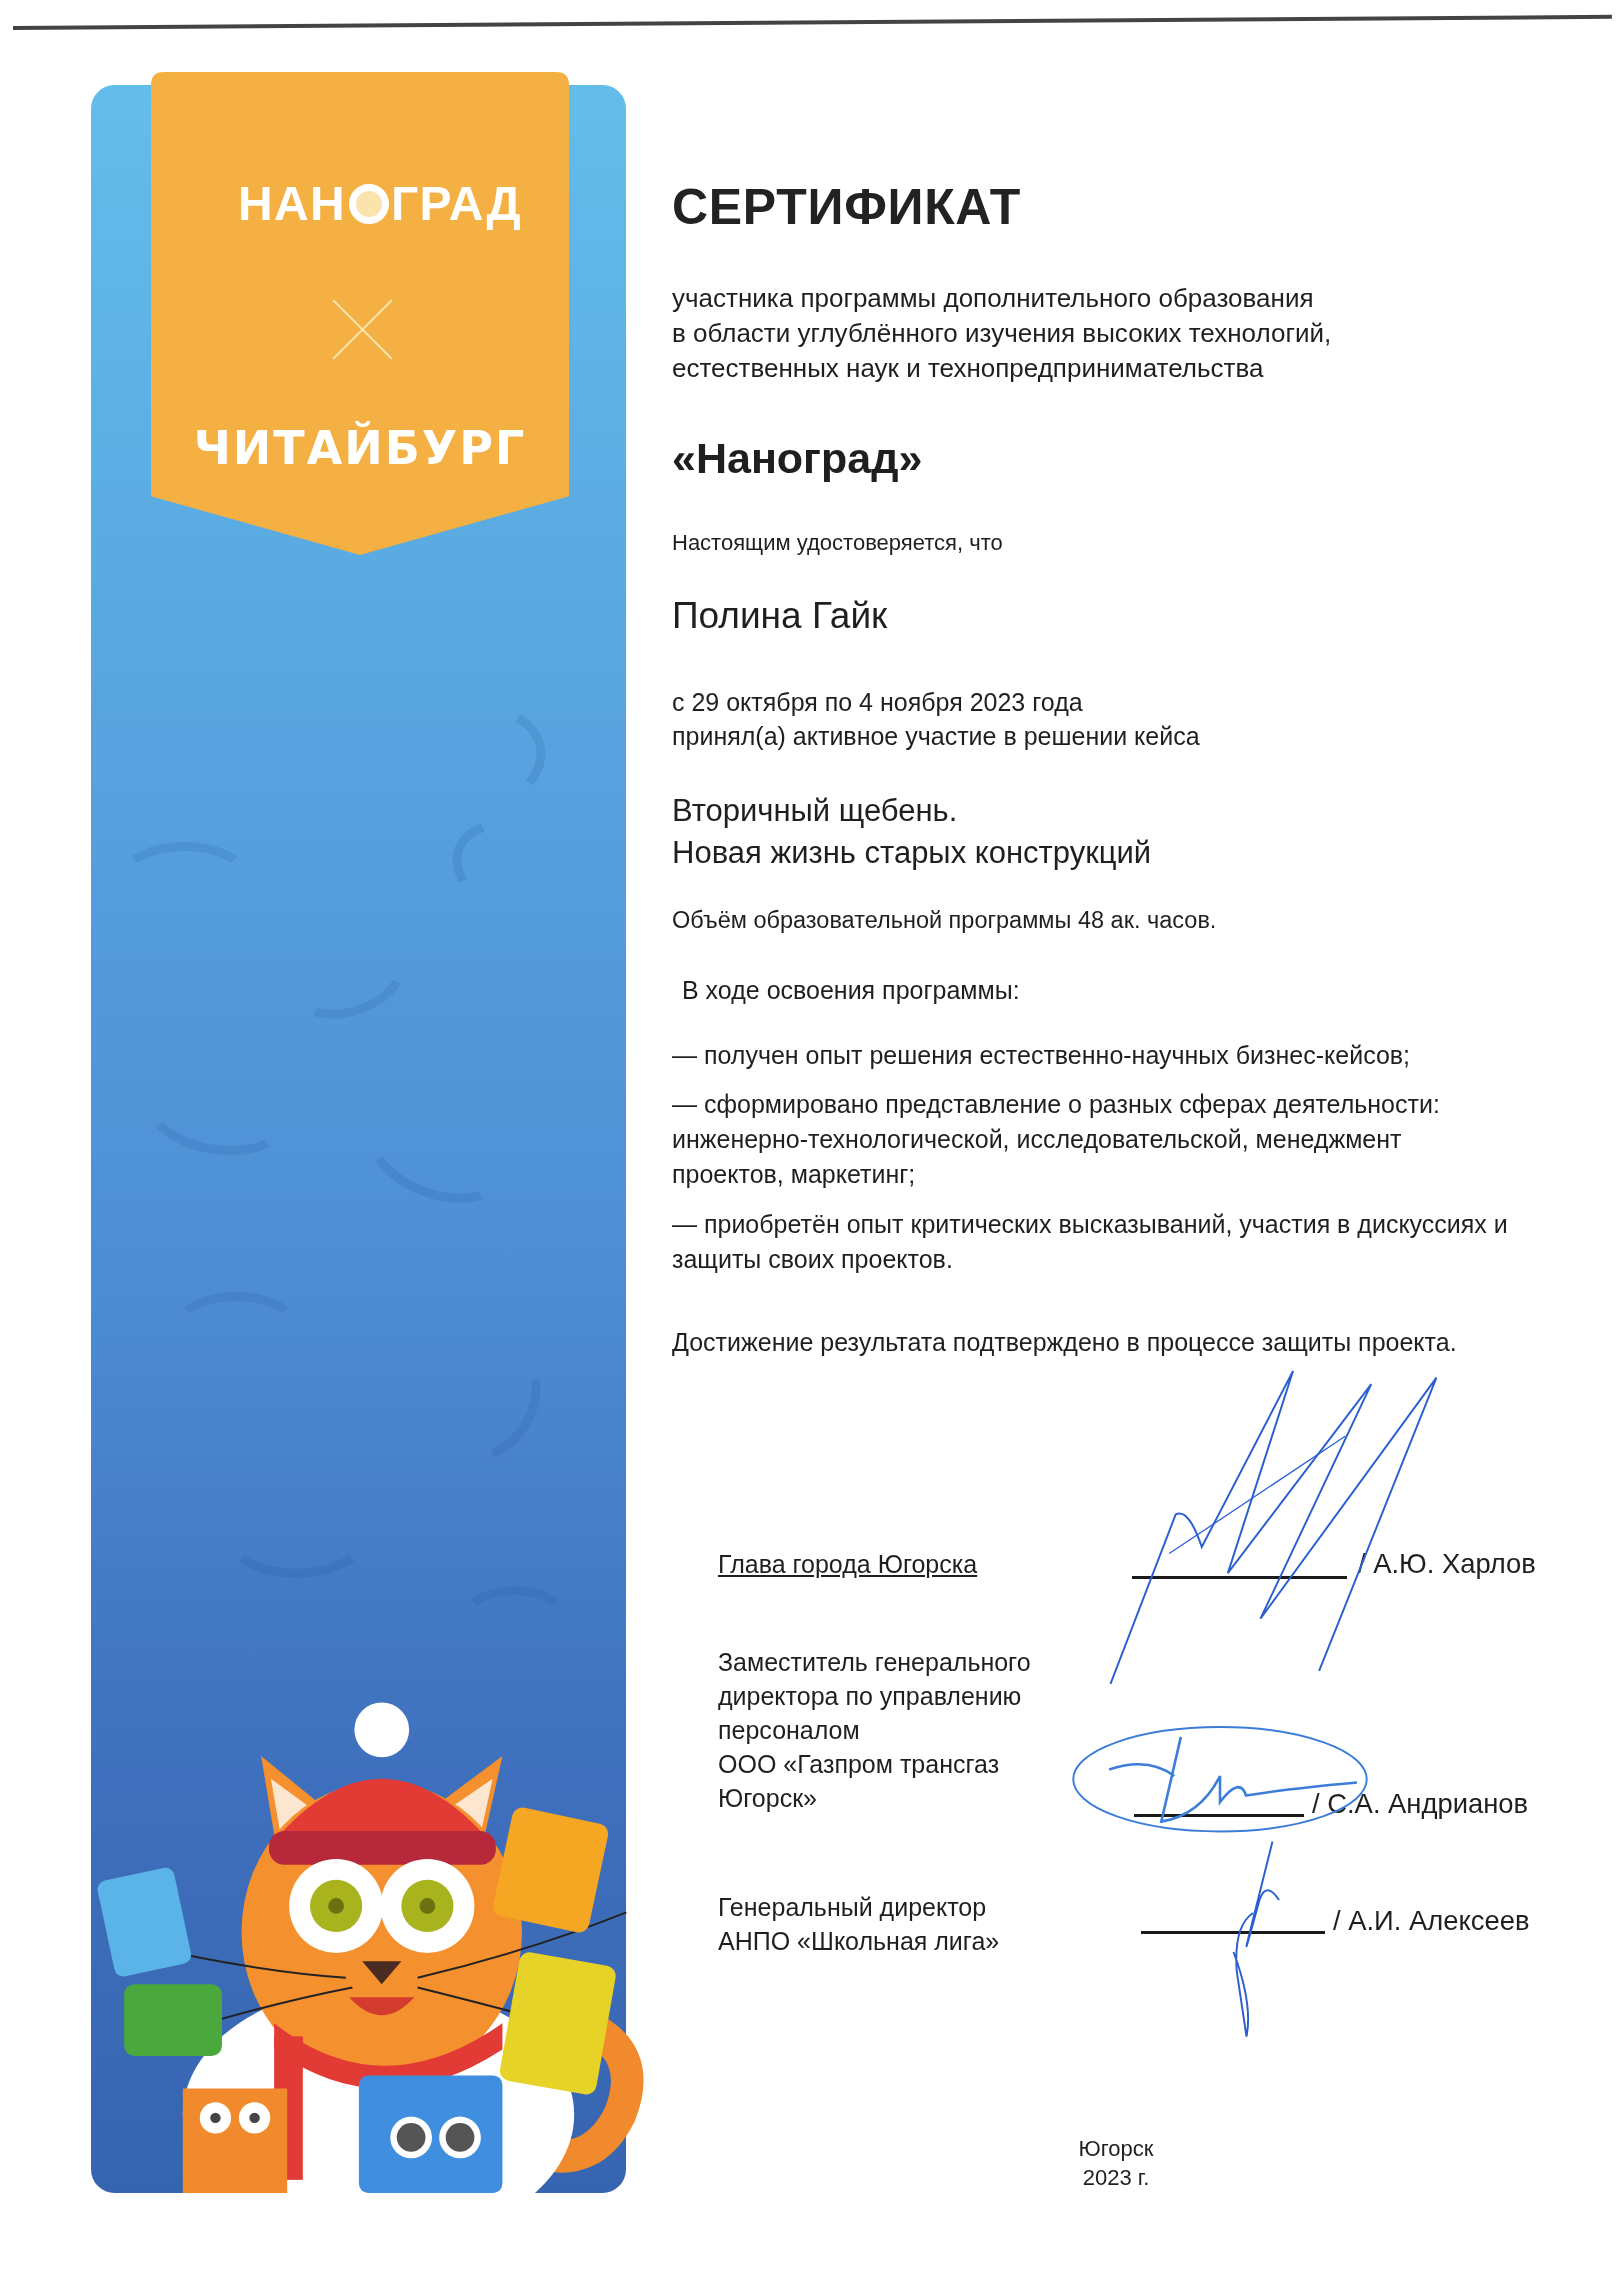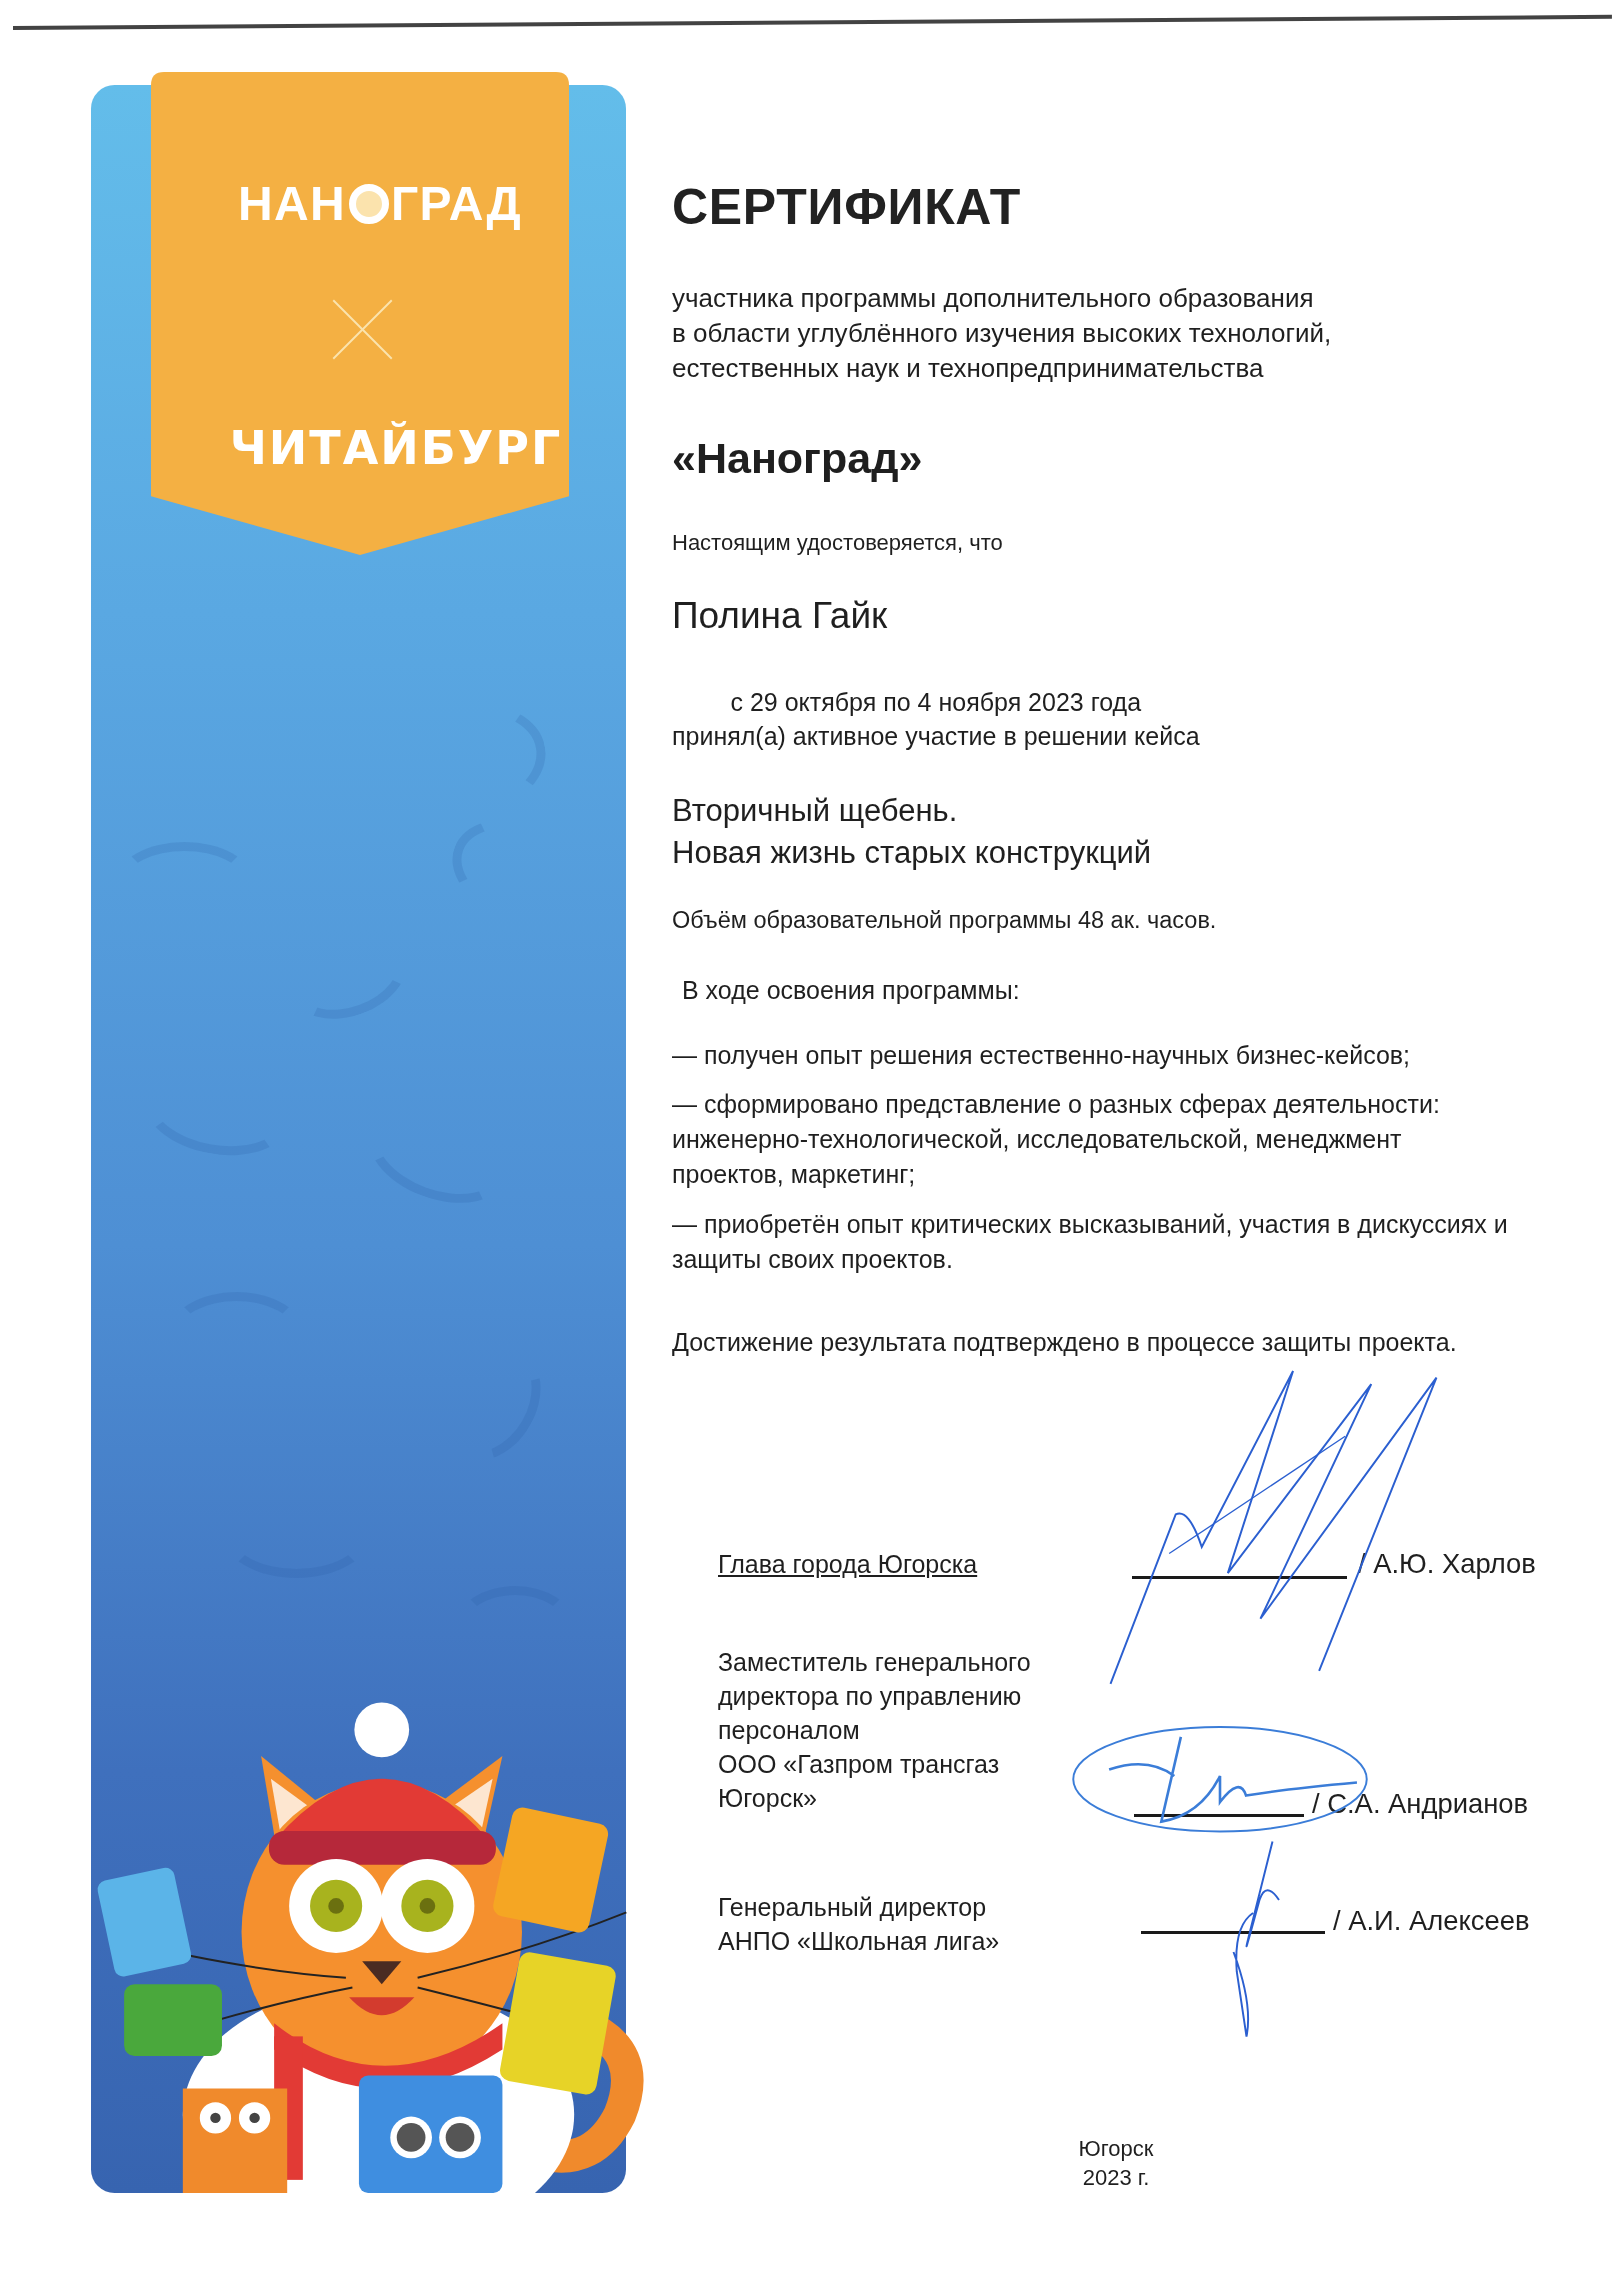--- a/index.html
+++ b/index.html
@@ -21,32 +21,32 @@
   .banner svg { width: 100%; height: 100%; display: block; }
 
   .logo-nanograd { position: absolute; left: 151px; top: 176px; width: 418px; text-align: center;
                    color: #ffffff; font-weight: bold; font-size: 48px; letter-spacing: 1.3px; padding-left: 20px; }
   .logo-nanograd .sun { display: inline-block; width: 40px; height: 40px; border-radius: 50%;
                         border: 7.8px solid #fff; background: #fbe3ad; vertical-align: -3.9px; margin: 0 2.6px;
                         box-sizing: border-box; }
   .cross { position: absolute; left: 330px; top: 297px; width: 65px; height: 65px; }
   .logo-chitai { position: absolute; left: 151px; top: 421px; width: 418px; text-align: center;
                  color: #fff; font-weight: bold; font-size: 46px; letter-spacing: 2px;
-                 font-family: "DejaVu Sans", sans-serif; padding-left: 36px; }
+                 font-family: "DejaVu Sans", sans-serif; }
 
   .mascot { position: absolute; left: 85px; top: 1658px; width: 587px; height: 535px; }
 
   
   .content { position: absolute; left: 672px; top: 0; width: 914px; }
   .title { position: absolute; top: 178px; left: 0; font-size: 50px; font-weight: bold; margin: 0; color: #222; letter-spacing: 0.7px; }
   .subtitle { position: absolute; top: 281px; left: 0; font-size: 26px; line-height: 35px; width: 914px; }
   .program { position: absolute; top: 434px; left: 0; font-size: 43px; font-weight: bold; }
   .certify { position: absolute; top: 530px; left: 0; font-size: 22px; }
   .recipient { position: absolute; top: 595px; left: 0; font-size: 37px; }
-  .period { position: absolute; top: 685px; left: 0; font-size: 25px; line-height: 34px; text-align: center; }
+  .period { position: absolute; top: 685px; left: 0; font-size: 25px; line-height: 34px; }
   .case { position: absolute; top: 790px; left: 0; font-size: 31px; line-height: 42px; }
   .volume { position: absolute; top: 907px; left: 0; font-size: 23.5px; }
   .course-intro { position: absolute; top: 976px; left: 0; font-size: 25px; margin-left: 10px; }
   .outcomes { position: absolute; top: 1038px; left: 0; width: 914px; font-size: 25px; line-height: 35px; }
   .outcomes div { margin-bottom: 14.4px; }
   .achievement { position: absolute; top: 1325px; left: 0; font-size: 25px; line-height: 35px; width: 848px; }
 
   .sig-row { position: absolute; left: 718px; font-size: 25px; line-height: 34px; }
   .sig-line { position: absolute; height: 3.3px; background: #1a1a1a; }
   .sig-name { position: absolute; font-size: 27.4px; white-space: nowrap; }

